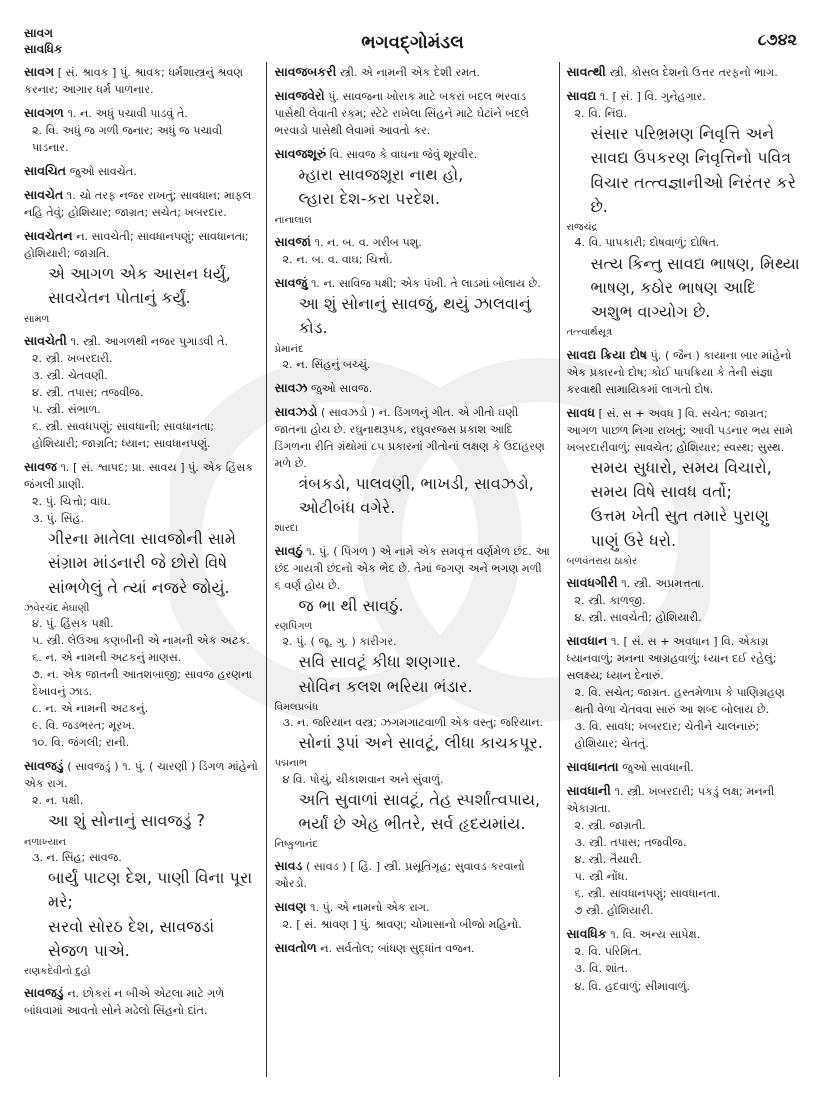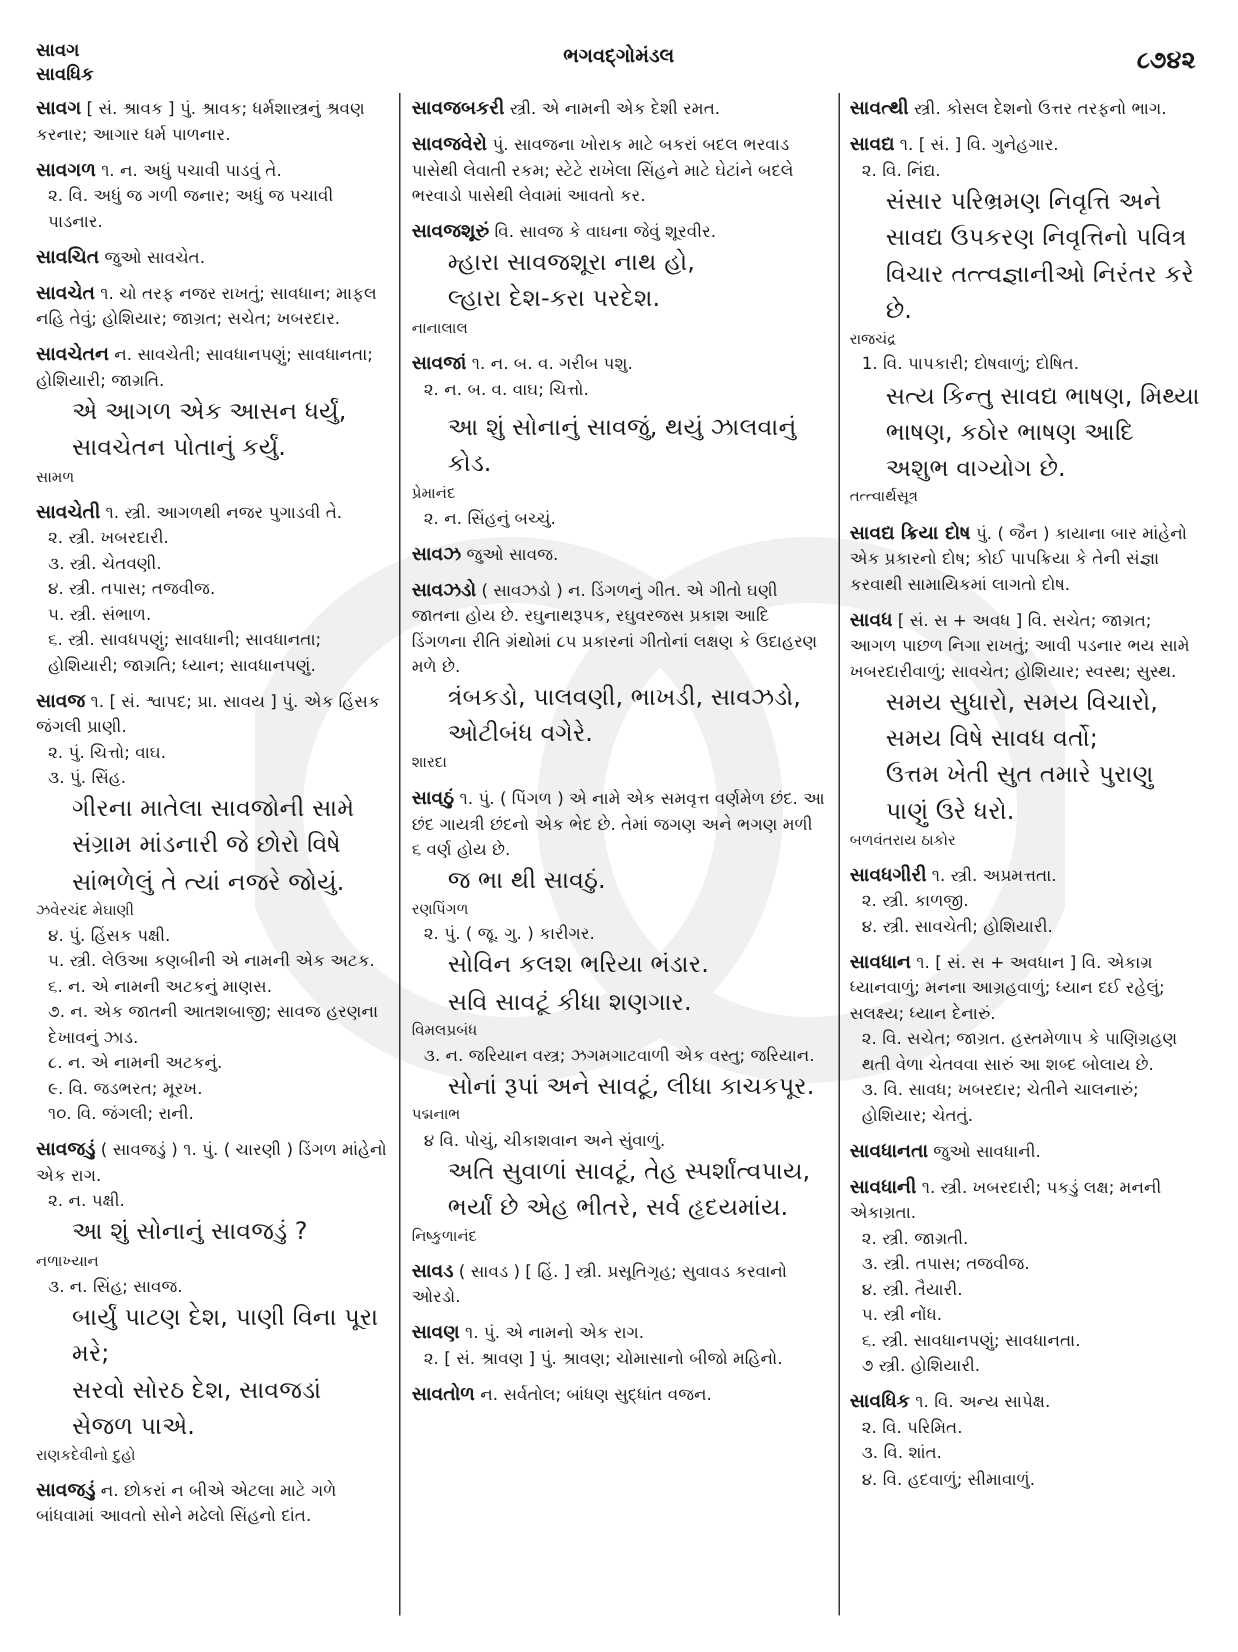--- a/index.html
+++ b/index.html
@@ -10,21 +10,21 @@
   }
   .watermark {
     position: absolute; left: 170px; top: 330px; width: 540px; height: 420px;
     pointer-events: none; z-index: 0;
   }
   .header {
     position: absolute; top: 0; left: 0; width: 825px; height: 62px; z-index: 1;
   }
   .guide-left { position: absolute; left: 24px; top: 26px; font-weight: bold; font-size: 12px; line-height: 1.3; }
   .guide-left div { margin: 0; }
-  .title { position: absolute; left: 0; right: 0; top: 28px; text-align: center; font-weight: bold; font-size: 13px; }
+  .title { position: absolute; left: 0; right: 0; top: 28px; text-align: center; font-weight: bold; font-size: 18px; }
   .pageno { position: absolute; right: 28px; top: 28px; font-weight: bold; font-size: 16px; }
   .cols { position: absolute; top: 62px; left: 22px; width: 785px; height: 1015px; z-index: 1; display: flex; }
   .col { width: 261px; padding: 0 6px; box-sizing: border-box; }
   .col.mid { border-left: 1px solid #333; border-right: 1px solid #333; width: 312px; padding: 0 8px; }
   .col.left { width: 258px; padding-left: 2px; }
   .entry { margin-bottom: 5px; }
   .hw { font-weight: bold; font-size: 12.5px; }
   .sense { padding-left: 8px; }
   .quote { padding-left: 24px; font-size: 16px; }
   .src { text-align: left; font-size: 10px; }
@@ -114,39 +114,40 @@
         <div><span class="hw">સાવજશૂરું</span> <span>વિ. સાવજ કે વાઘના જેવું શૂરવીર.</span></div>
         <div class="quote">મ્હારા સાવજશૂરા નાથ હો,</div>
         <div class="quote">લ્હારા દેશ-કરા પરદેશ.</div>
         <div class="src">નાનાલાલ</div>
       </div>
       <div class="entry">
         <div><span class="hw">સાવજાં</span> <span>૧. ન. બ. વ. ગરીબ પશુ.</span></div>
         <div class="sense">૨. ન. બ. વ. વાઘ; ચિત્તો.</div>
       </div>
       <div class="entry">
+        <div><span class="hw">સાવજું</span> <span>૧. ન. સાવિજ પક્ષી; એક પંખી. તે લાડમાં બોલાય છે.</span></div>
         <div class="quote">આ શું સોનાનું સાવજું, થયું ઝાલવાનું કોડ.</div>
         <div class="src">પ્રેમાનંદ</div>
         <div class="sense">૨. ન. સિંહનું બચ્ચું.</div>
       </div>
       <div class="entry">
         <div><span class="hw">સાવઝ</span> <span>જુઓ સાવજ.</span></div>
       </div>
       <div class="entry">
         <div><span class="hw">સાવઝડો</span> <span>( સાવઝડો ) ન. ડિંગળનું ગીત. એ ગીતો ઘણી જાતના હોય છે. રઘુનાથરૂપક, રઘુવરજસ પ્રકાશ આદિ ડિંગળના રીતિ ગ્રંથોમાં ૮૫ પ્રકારનાં ગીતોનાં લક્ષણ કે ઉદાહરણ મળે છે.</span></div>
         <div class="quote">ત્રંબકડો, પાલવણી, ભાખડી, સાવઝડો, ઓટીબંધ વગેરે.</div>
         <div class="src">શારદા</div>
       </div>
       <div class="entry">
         <div><span class="hw">સાવઠું</span> <span>૧. પું. ( પિંગળ ) એ નામે એક સમવૃત્ત વર્ણમેળ છંદ. આ છંદ ગાયત્રી છંદનો એક ભેદ છે. તેમાં જગણ અને ભગણ મળી ૬ વર્ણ હોય છે.</span></div>
         <div class="quote">જ ભા થી સાવઠું.</div>
         <div class="src">રણપિંગળ</div>
         <div class="sense">૨. પું. ( જૂ. ગુ. ) કારીગર.</div>
+        <div class="quote">સવિ સાવટૂં કીધા શણગાર.</div>
         <div class="quote">સોવિન કલશ ભરિયા ભંડાર.</div>
-        <div class="quote">સવિ સાવટૂં કીધા શણગાર.</div>
         <div class="src">વિમલપ્રબંધ</div>
         <div class="sense">૩. ન. જરિયાન વસ્ત્ર; ઝગમગાટવાળી એક વસ્તુ; જરિયાન.</div>
         <div class="quote">સોનાં રૂપાં અને સાવટૂં, લીધા કાચકપૂર.</div>
         <div class="src">પદ્મનાભ</div>
         <div class="sense">૪ વિ. પોચું, ચીકાશવાન અને સુંવાળું.</div>
         <div class="quote">અતિ સુવાળાં સાવટૂં, તેહ સ્પર્શાંત્વપાય,</div>
         <div class="quote">ભર્યાં છે એહ ભીતરે, સર્વ હૃદયમાંય.</div>
         <div class="src">નિષ્કુળાનંદ</div>
       </div>
       <div class="entry">
@@ -162,21 +163,21 @@
     </div>
   <div class="col right">
       <div class="entry">
         <div><span class="hw">સાવત્થી</span> <span>સ્ત્રી. કોસલ દેશનો ઉત્તર તરફનો ભાગ.</span></div>
       </div>
       <div class="entry">
         <div><span class="hw">સાવદ્ય</span> <span>૧. [ સં. ] વિ. ગુનેહગાર.</span></div>
         <div class="sense">૨. વિ. નિંદ્ય.</div>
         <div class="quote">સંસાર પરિભ્રમણ નિવૃત્તિ અને સાવદ્ય ઉપકરણ નિવૃત્તિનો પવિત્ર વિચાર તત્ત્વજ્ઞાનીઓ નિરંતર કરે છે.</div>
         <div class="src">રાજચંદ્ર</div>
-        <div class="sense">1. વિ. પાપકારી; દોષવાળું; દોષિત.</div>
+        <div class="sense">4. વિ. પાપકારી; દોષવાળું; દોષિત.</div>
         <div class="quote">સત્ય કિન્તુ સાવદ્ય ભાષણ, મિથ્યા ભાષણ, કઠોર ભાષણ આદિ અશુભ વાગ્યોગ છે.</div>
         <div class="src">તત્ત્વાર્થસૂત્ર</div>
       </div>
       <div class="entry">
         <div><span class="hw">સાવદ્ય ક્રિયા દોષ</span> <span>પું. ( જૈન ) કાયાના બાર માંહેનો એક પ્રકારનો દોષ; કોઈ પાપક્રિયા કે તેની સંજ્ઞા કરવાથી સામાયિકમાં લાગતો દોષ.</span></div>
       </div>
       <div class="entry">
         <div><span class="hw">સાવધ</span> <span>[ સં. સ + અવધ ] વિ. સચેત; જાગ્રત; આગળ પાછળ નિગા રાખતું; આવી પડનાર ભય સામે ખબરદારીવાળું; સાવચેત; હોશિયાર; સ્વસ્થ; સુસ્થ.</span></div>
         <div class="quote">સમય સુધારો, સમય વિચારો, સમય વિષે સાવધ વર્તો;</div>
         <div class="quote">ઉત્તમ ખેતી સુત તમારે પુરાણુ પાણું ઉરે ધરો.</div>

